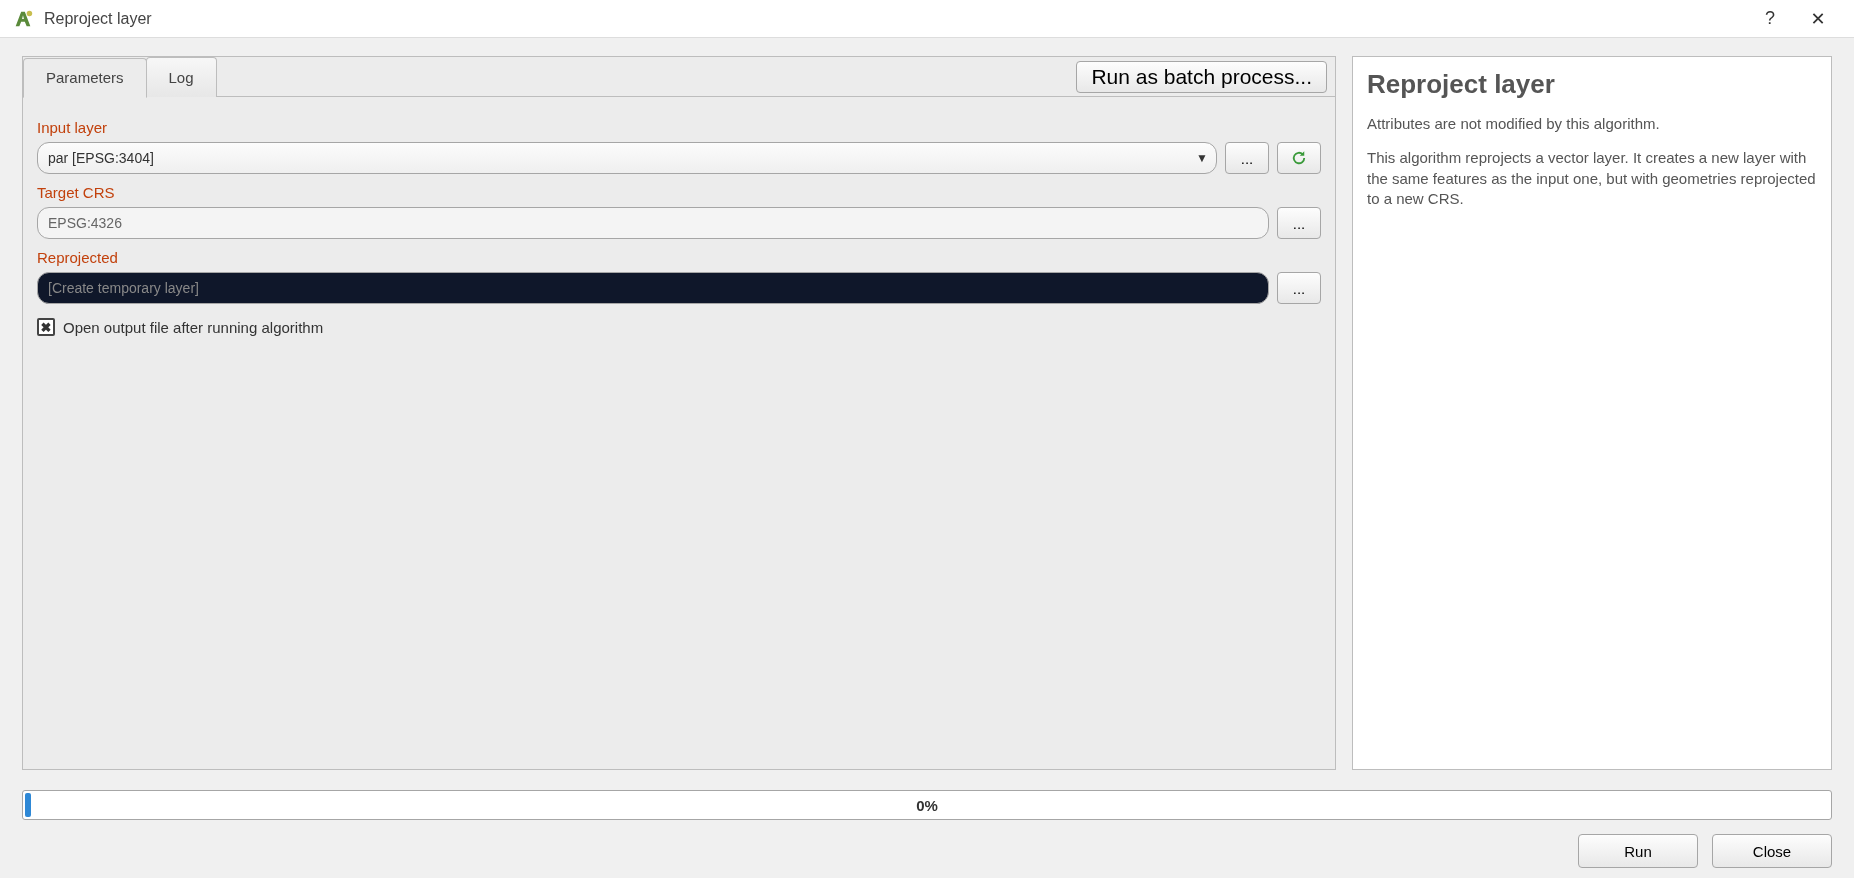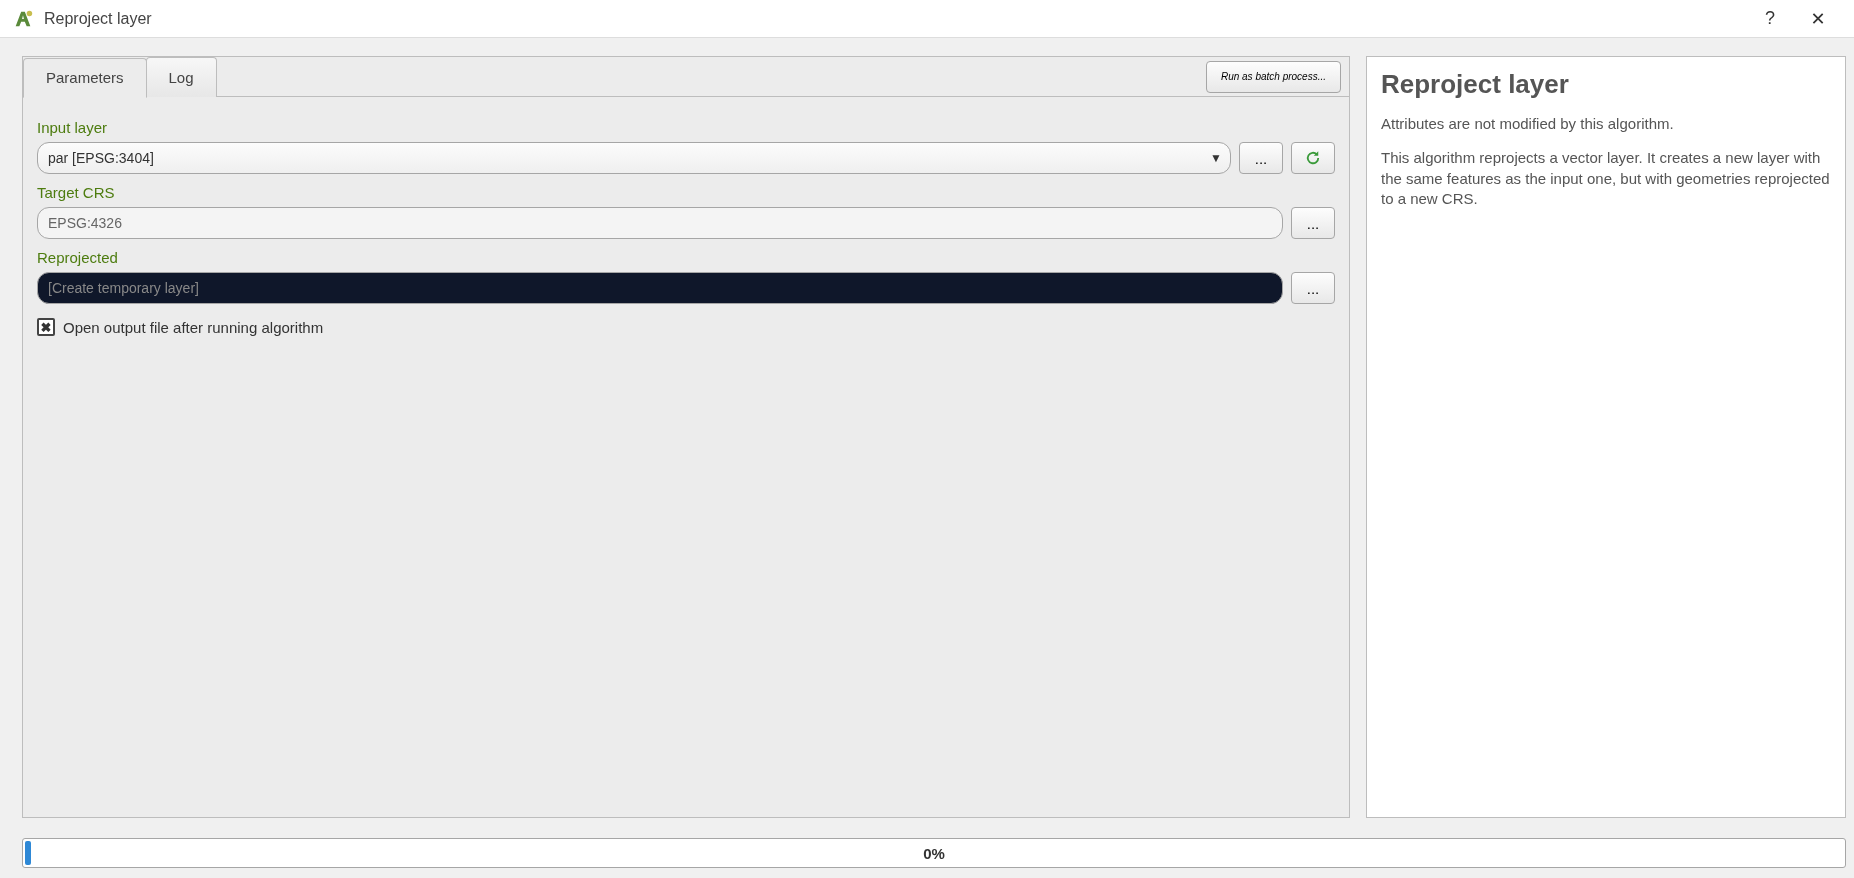--- a/index.html
+++ b/index.html
@@ -41,21 +41,21 @@
       width: 48px;
       height: 36px;
       display: inline-flex;
       align-items: center;
       justify-content: center;
       color: #333;
       cursor: pointer;
       font-size: 18px;
     }
     .window-body {
-      padding: 18px 8px 10px 22px;
+      padding: 18px 22px 10px 22px;
       height: calc(878px - 38px);
       display: flex;
       flex-direction: column;
     }
     .top-area {
       display: flex;
       gap: 16px;
       flex: 1;
       min-height: 0;
     }
@@ -95,33 +95,32 @@
       border-bottom: 1px solid #ececec;
       position: relative;
       top: 1px;
     }
     .tab-spacer {
       flex: 1;
     }
     .batch-btn {
       height: 32px;
       padding: 0 14px;
-      font-size: 10px;
+      font-size: 21px;
       background: linear-gradient(#fdfdfd, #e8e8e8);
       border: 1px solid #a6a6a6;
       border-radius: 4px;
       cursor: pointer;
-      font-style: italic;
     }
     .form-area {
       padding: 12px 14px;
     }
     .form-label {
       font-size: 15px;
-      color: #4d7c0f;
+      color: #c2410c;
       margin: 10px 0 6px 0;
     }
     .field-row {
       display: flex;
       gap: 8px;
       align-items: stretch;
     }
     .combo, .text-input {
       flex: 1;
       height: 32px;
@@ -324,14 +323,18 @@
 
   </div>
 
   <div class="progress-row">
     <div class="progress-bar">
       <div class="progress-fill"></div>
       <span>0%</span>
     </div>
   </div>
 
+  <div class="button-row">
+    <button class="dlg-btn">Run</button>
+    <button class="dlg-btn">Close</button>
+  </div>
 
 </div>
 
 </body></html>

